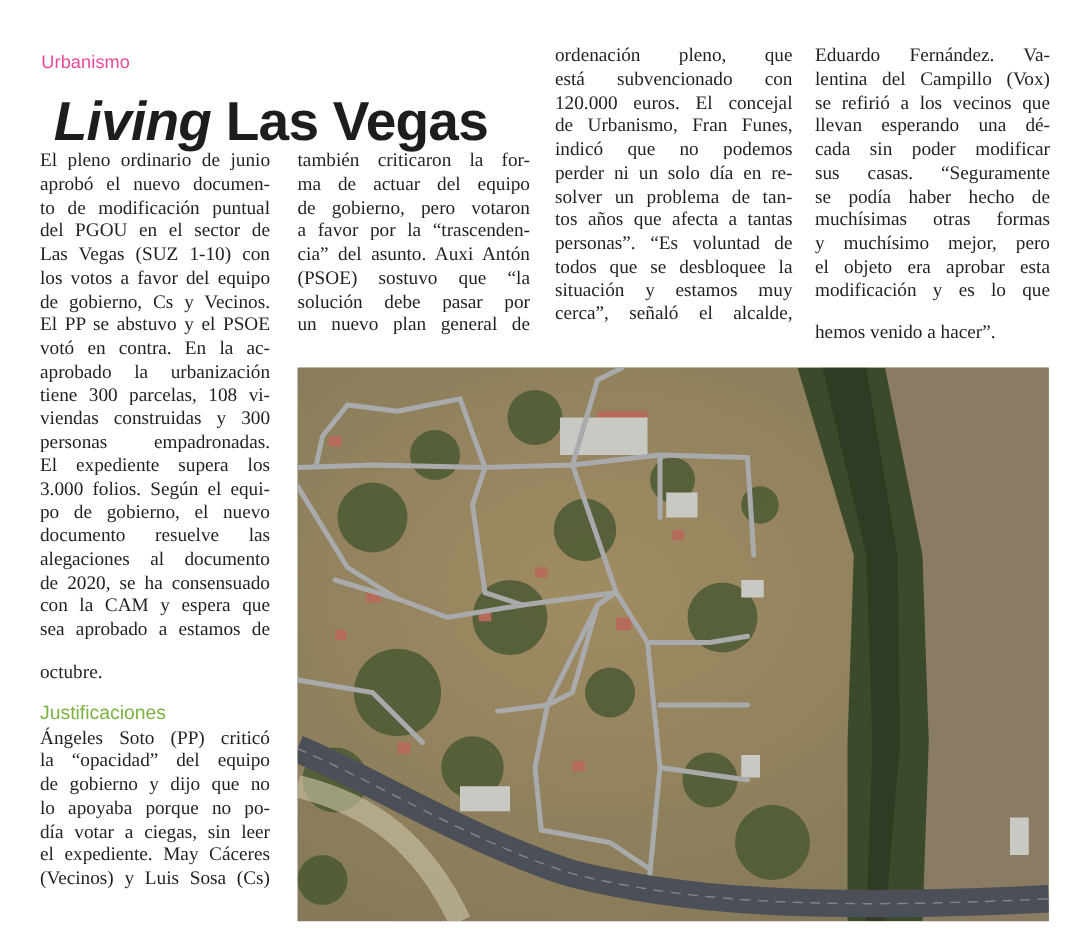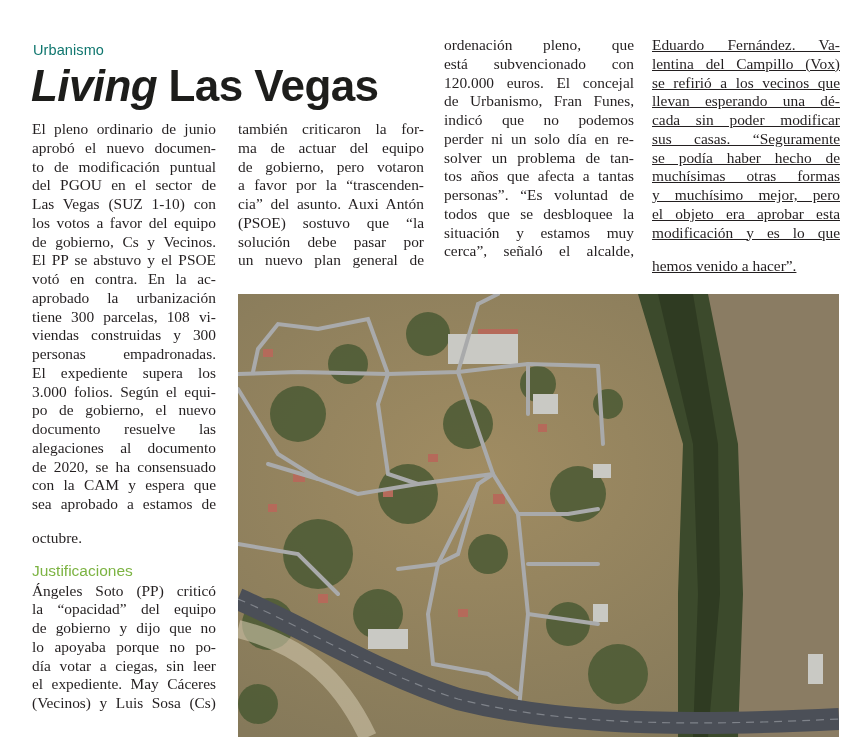--- a/index.html
+++ b/index.html
@@ -3,38 +3,38 @@
 <meta charset="utf-8">
 <style>
   html, body { margin:0; padding:0; }
   body {
     width:856px; height:751px; background:#ffffff; position:relative; overflow:hidden;
     font-family:"Liberation Serif","DejaVu Serif",serif; color:#231f20;
   }
   .kicker {
     position:absolute; left:33px; top:42px;
     font-family:"Liberation Sans","DejaVu Sans",sans-serif; font-size:14.5px; font-weight:normal;
-    color:#0f766e; letter-spacing:0.1px;
+    color:#ec4899; letter-spacing:0.1px;
   }
   .headline {
-    position:absolute; left:31px; top:60px; margin:0;
+    position:absolute; left:31px; top:60px; margin:12px;
     font-family:"Liberation Sans","DejaVu Sans",sans-serif; font-size:44px; font-weight:bold;
     color:#1d1d1b; letter-spacing:-0.6px; line-height:52px; white-space:nowrap;
   }
   .headline .it { font-style:italic; }
   .col {
     position:absolute; font-size:15.4px; line-height:18.75px; text-align:justify;
     hyphens:manual;
   }
   .col .ln { display:block; height:18.75px; white-space:nowrap; text-align:justify; text-align-last:justify; }
   .col .ln.last { text-align-last:left;margin-top:15px; }
   .col1 { left:32px; top:120px; width:184px; }
   .col2 { left:238px; top:120px; width:186px; }
   .col3 { left:444px; top:36px; width:190px; }
-  .col4 { left:652px; top:36px; width:188px;text-decoration:underline; }
+  .col4 { left:652px; top:36px; width:188px; }
   .subhead {
     display:block; height:22px; padding-top:12px;
     font-family:"Liberation Sans","DejaVu Sans",sans-serif; font-weight:normal; font-size:15.5px;
     color:#7cb342; line-height:22px;
   }
   .photo {
     position:absolute; left:238px; top:294px; width:601px; height:443px; overflow:hidden;
     background:#8f8468;
   }
   .photo svg { display:block; }

